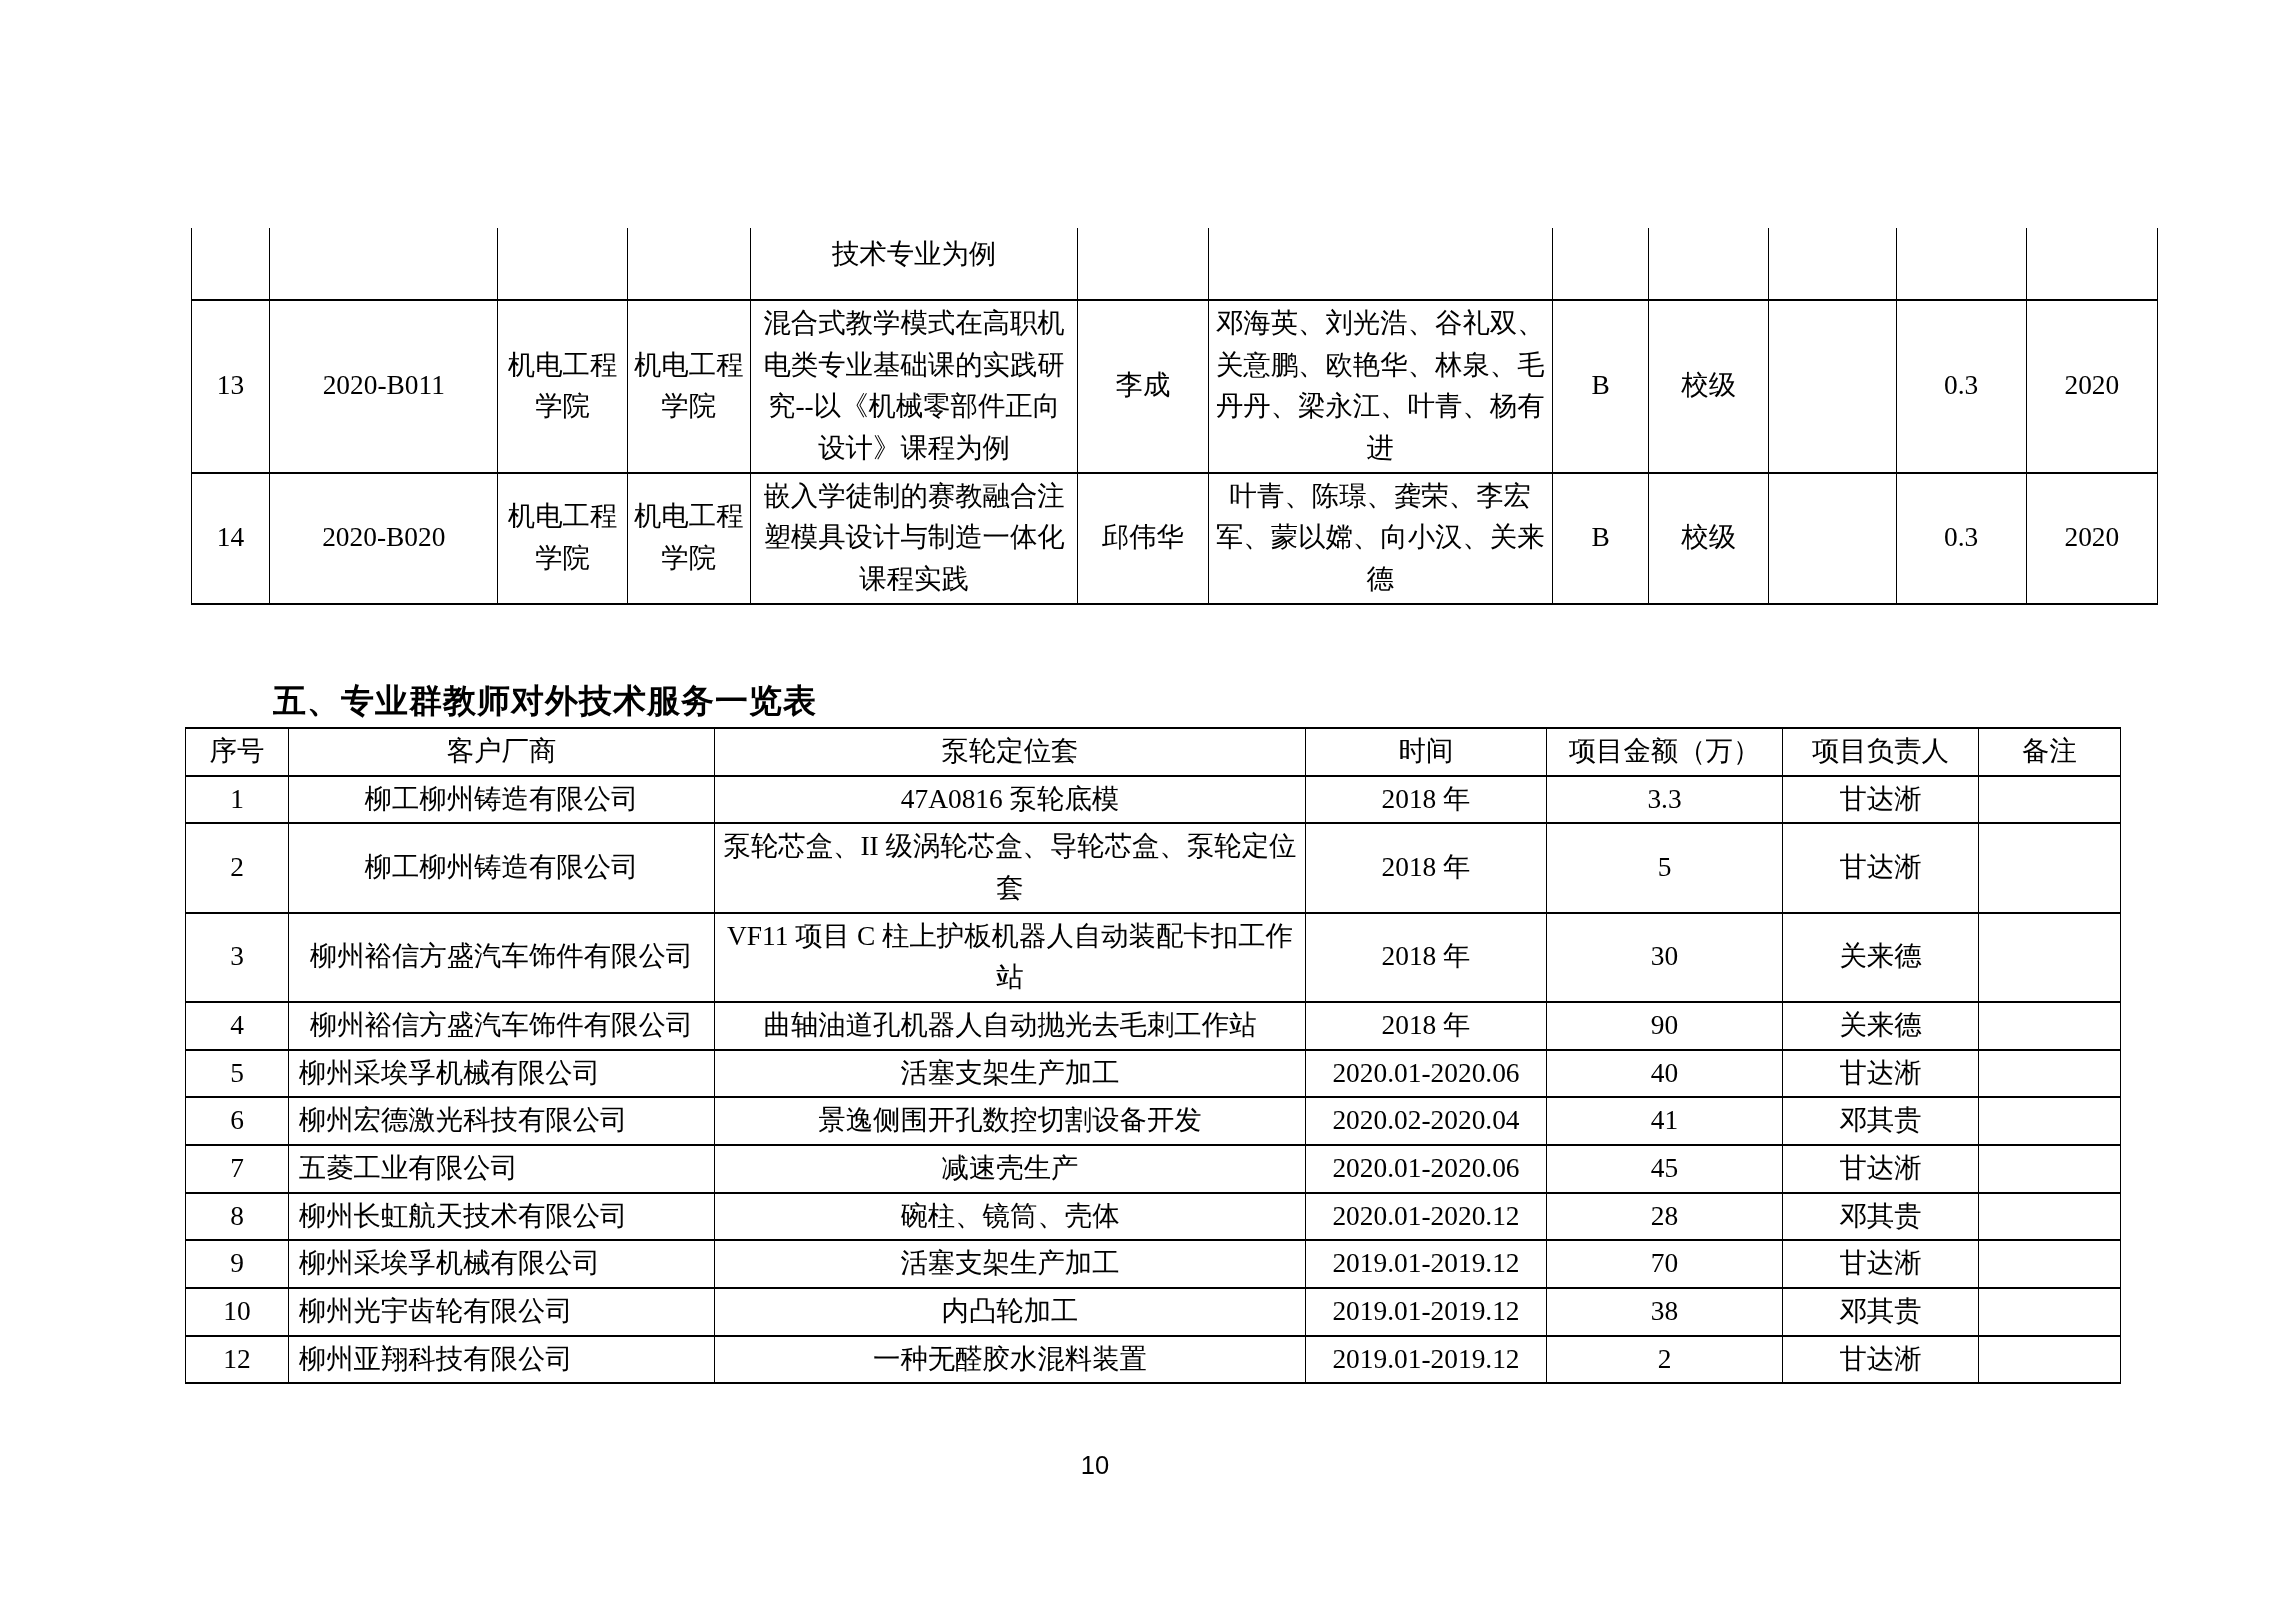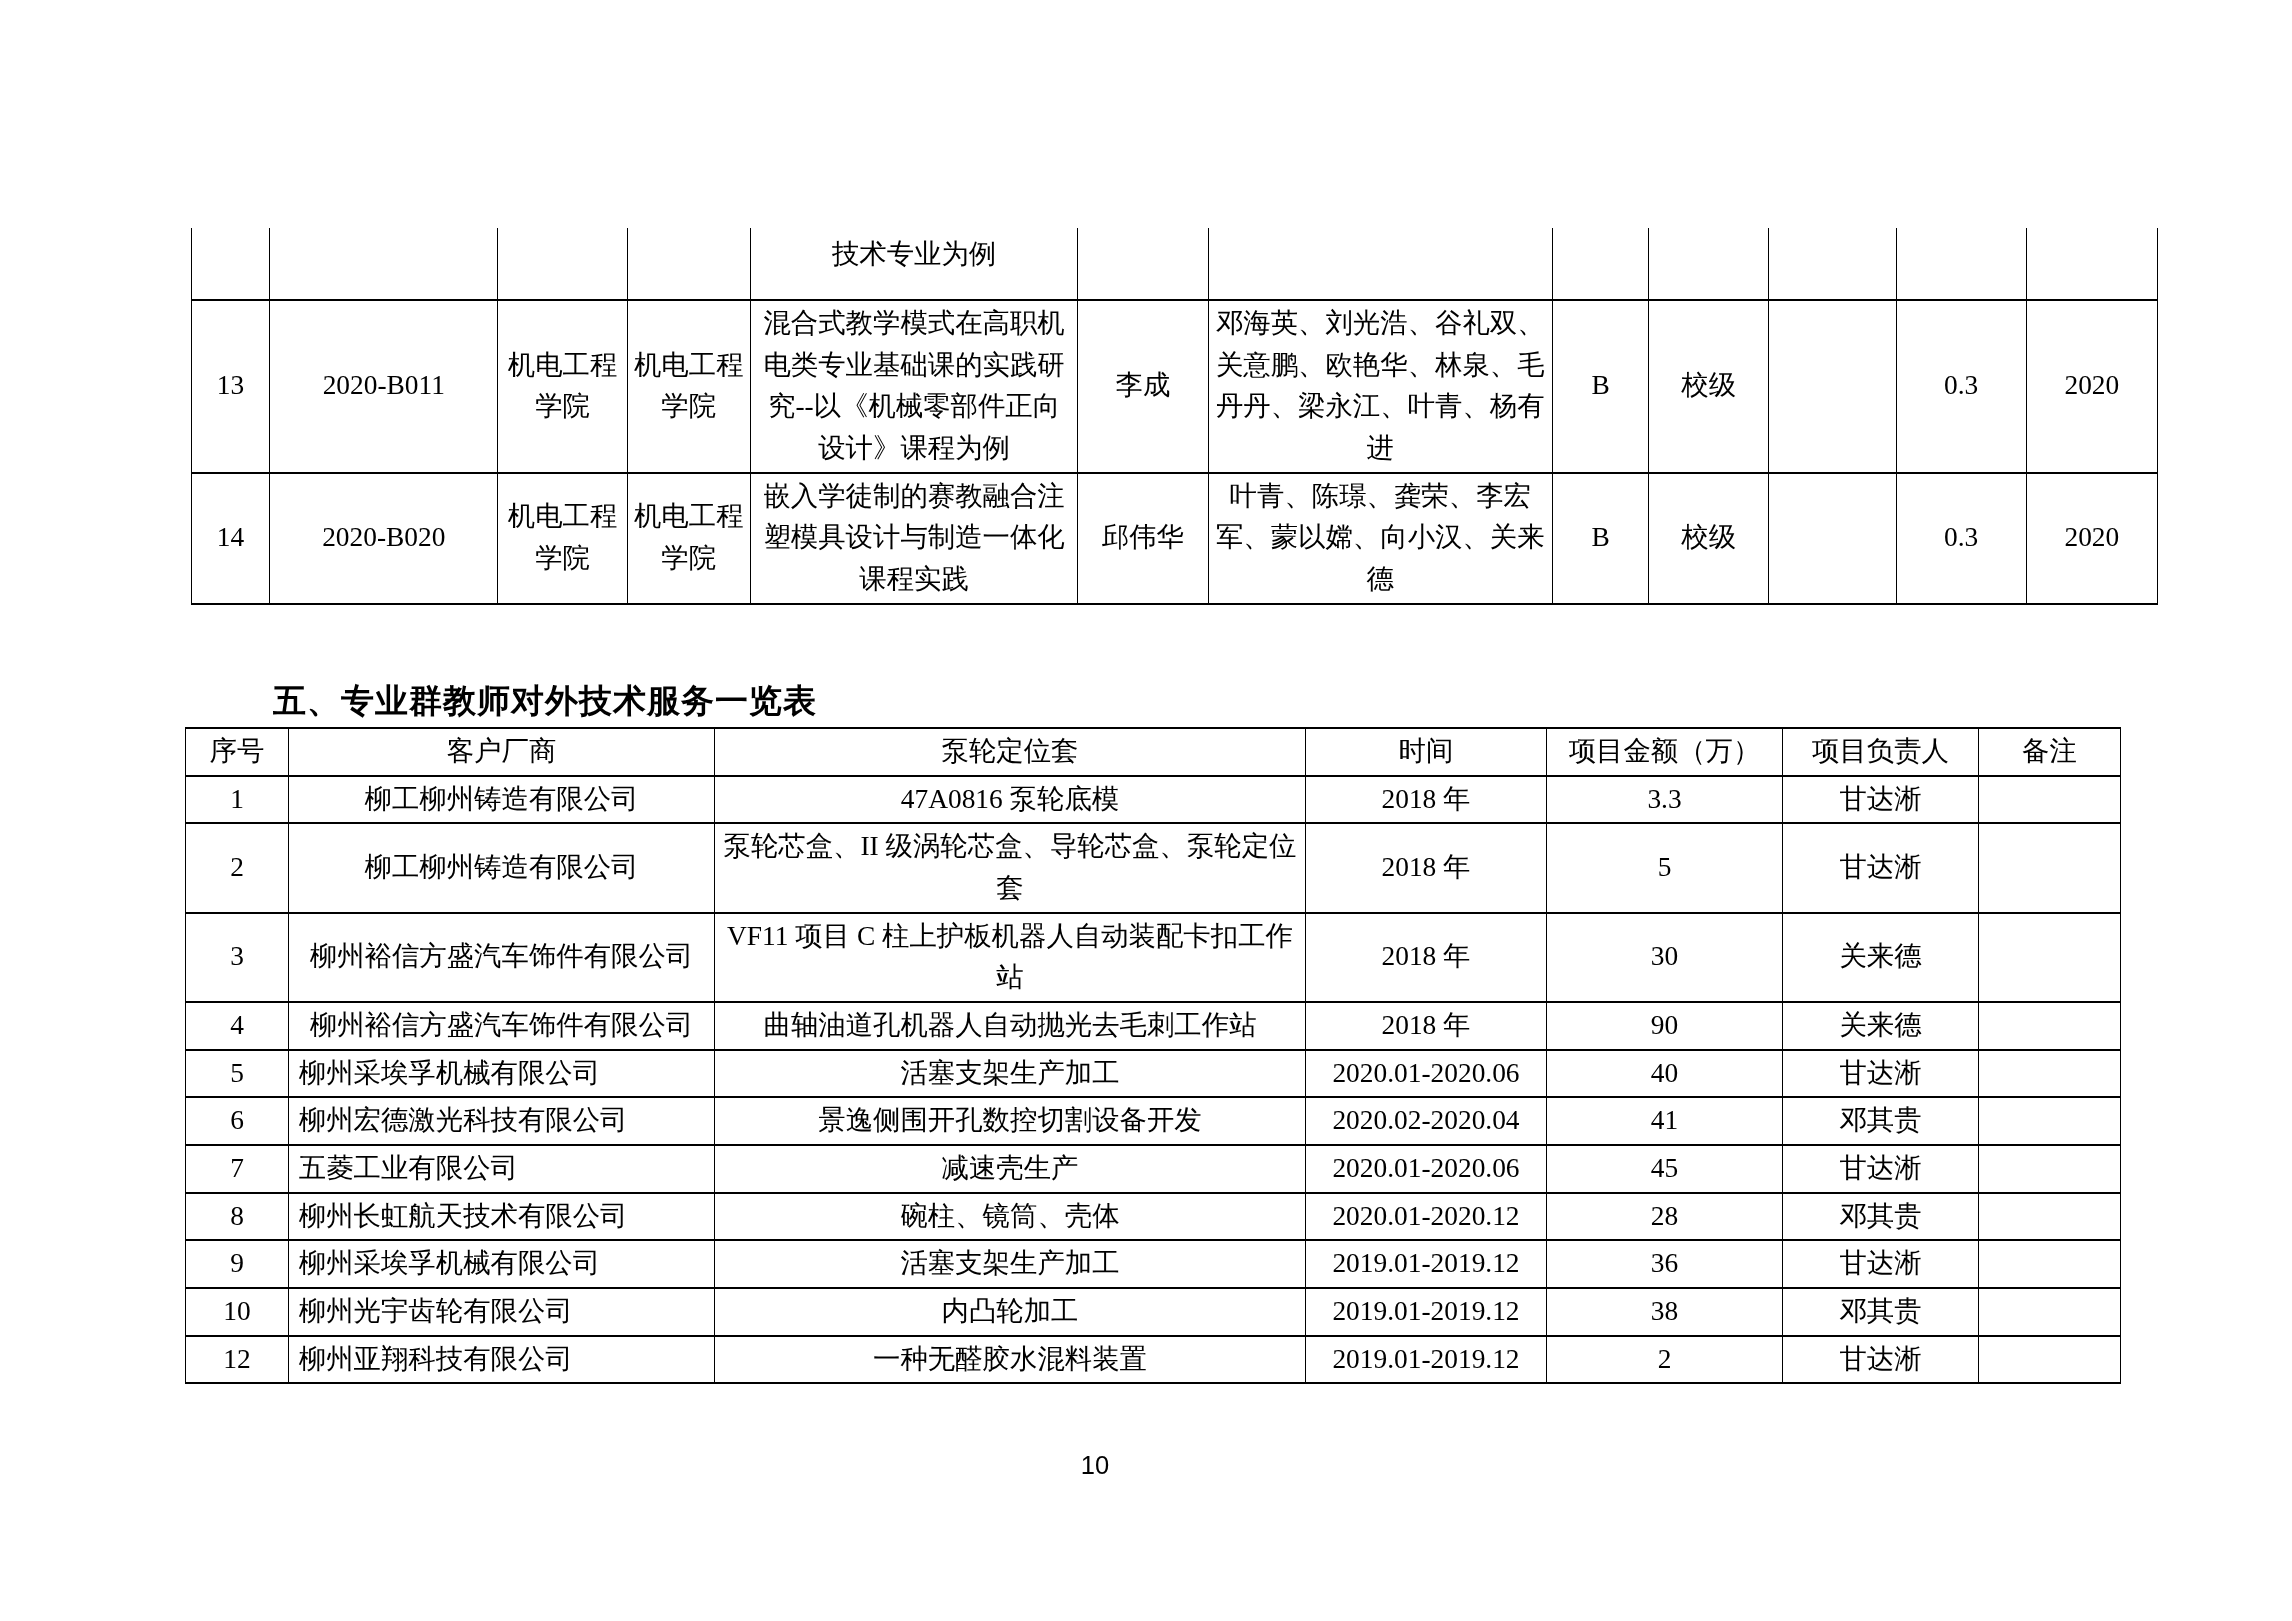--- a/index.html
+++ b/index.html
@@ -207,21 +207,21 @@
         <td>2020.01-2020.12</td>
         <td>28</td>
         <td>邓其贵</td>
         <td></td>
       </tr>
       <tr>
         <td>9</td>
         <td class="al">柳州采埃孚机械有限公司</td>
         <td>活塞支架生产加工</td>
         <td>2019.01-2019.12</td>
-        <td>36</td>
+        <td>70</td>
         <td>甘达淅</td>
         <td></td>
       </tr>
       <tr>
         <td>10</td>
         <td class="al">柳州光宇齿轮有限公司</td>
         <td>内凸轮加工</td>
         <td>2019.01-2019.12</td>
         <td>38</td>
         <td>邓其贵</td>

